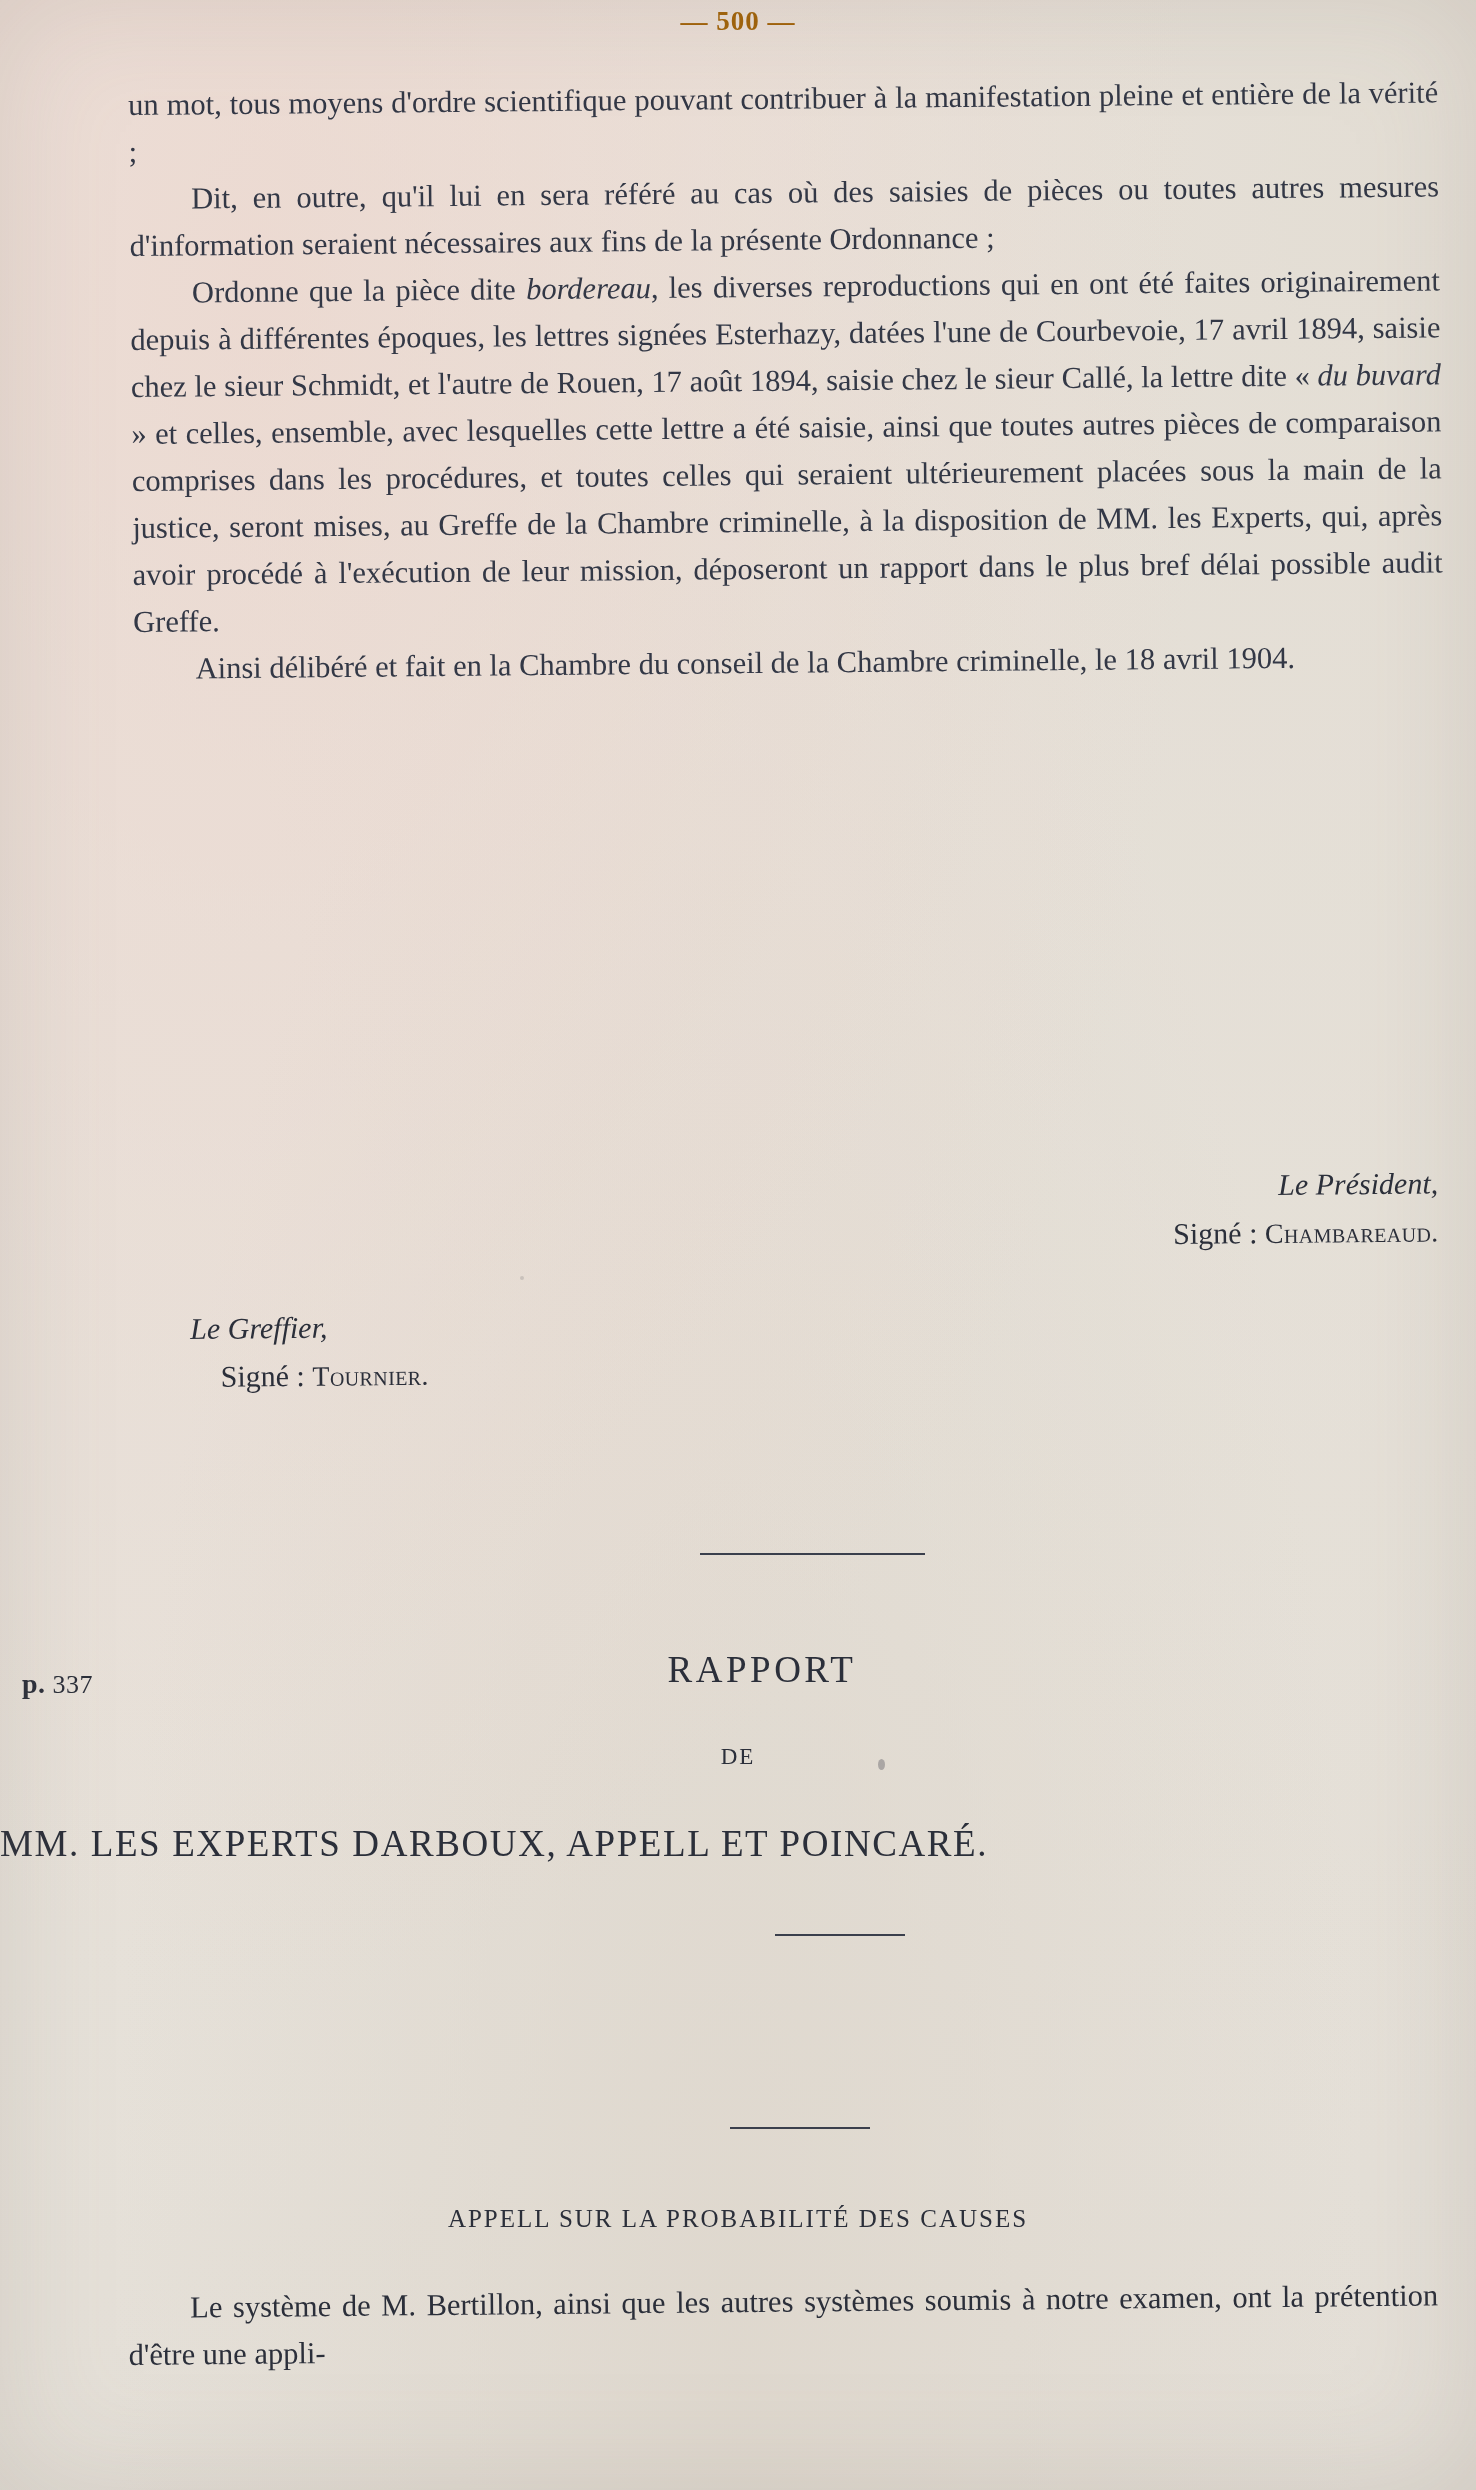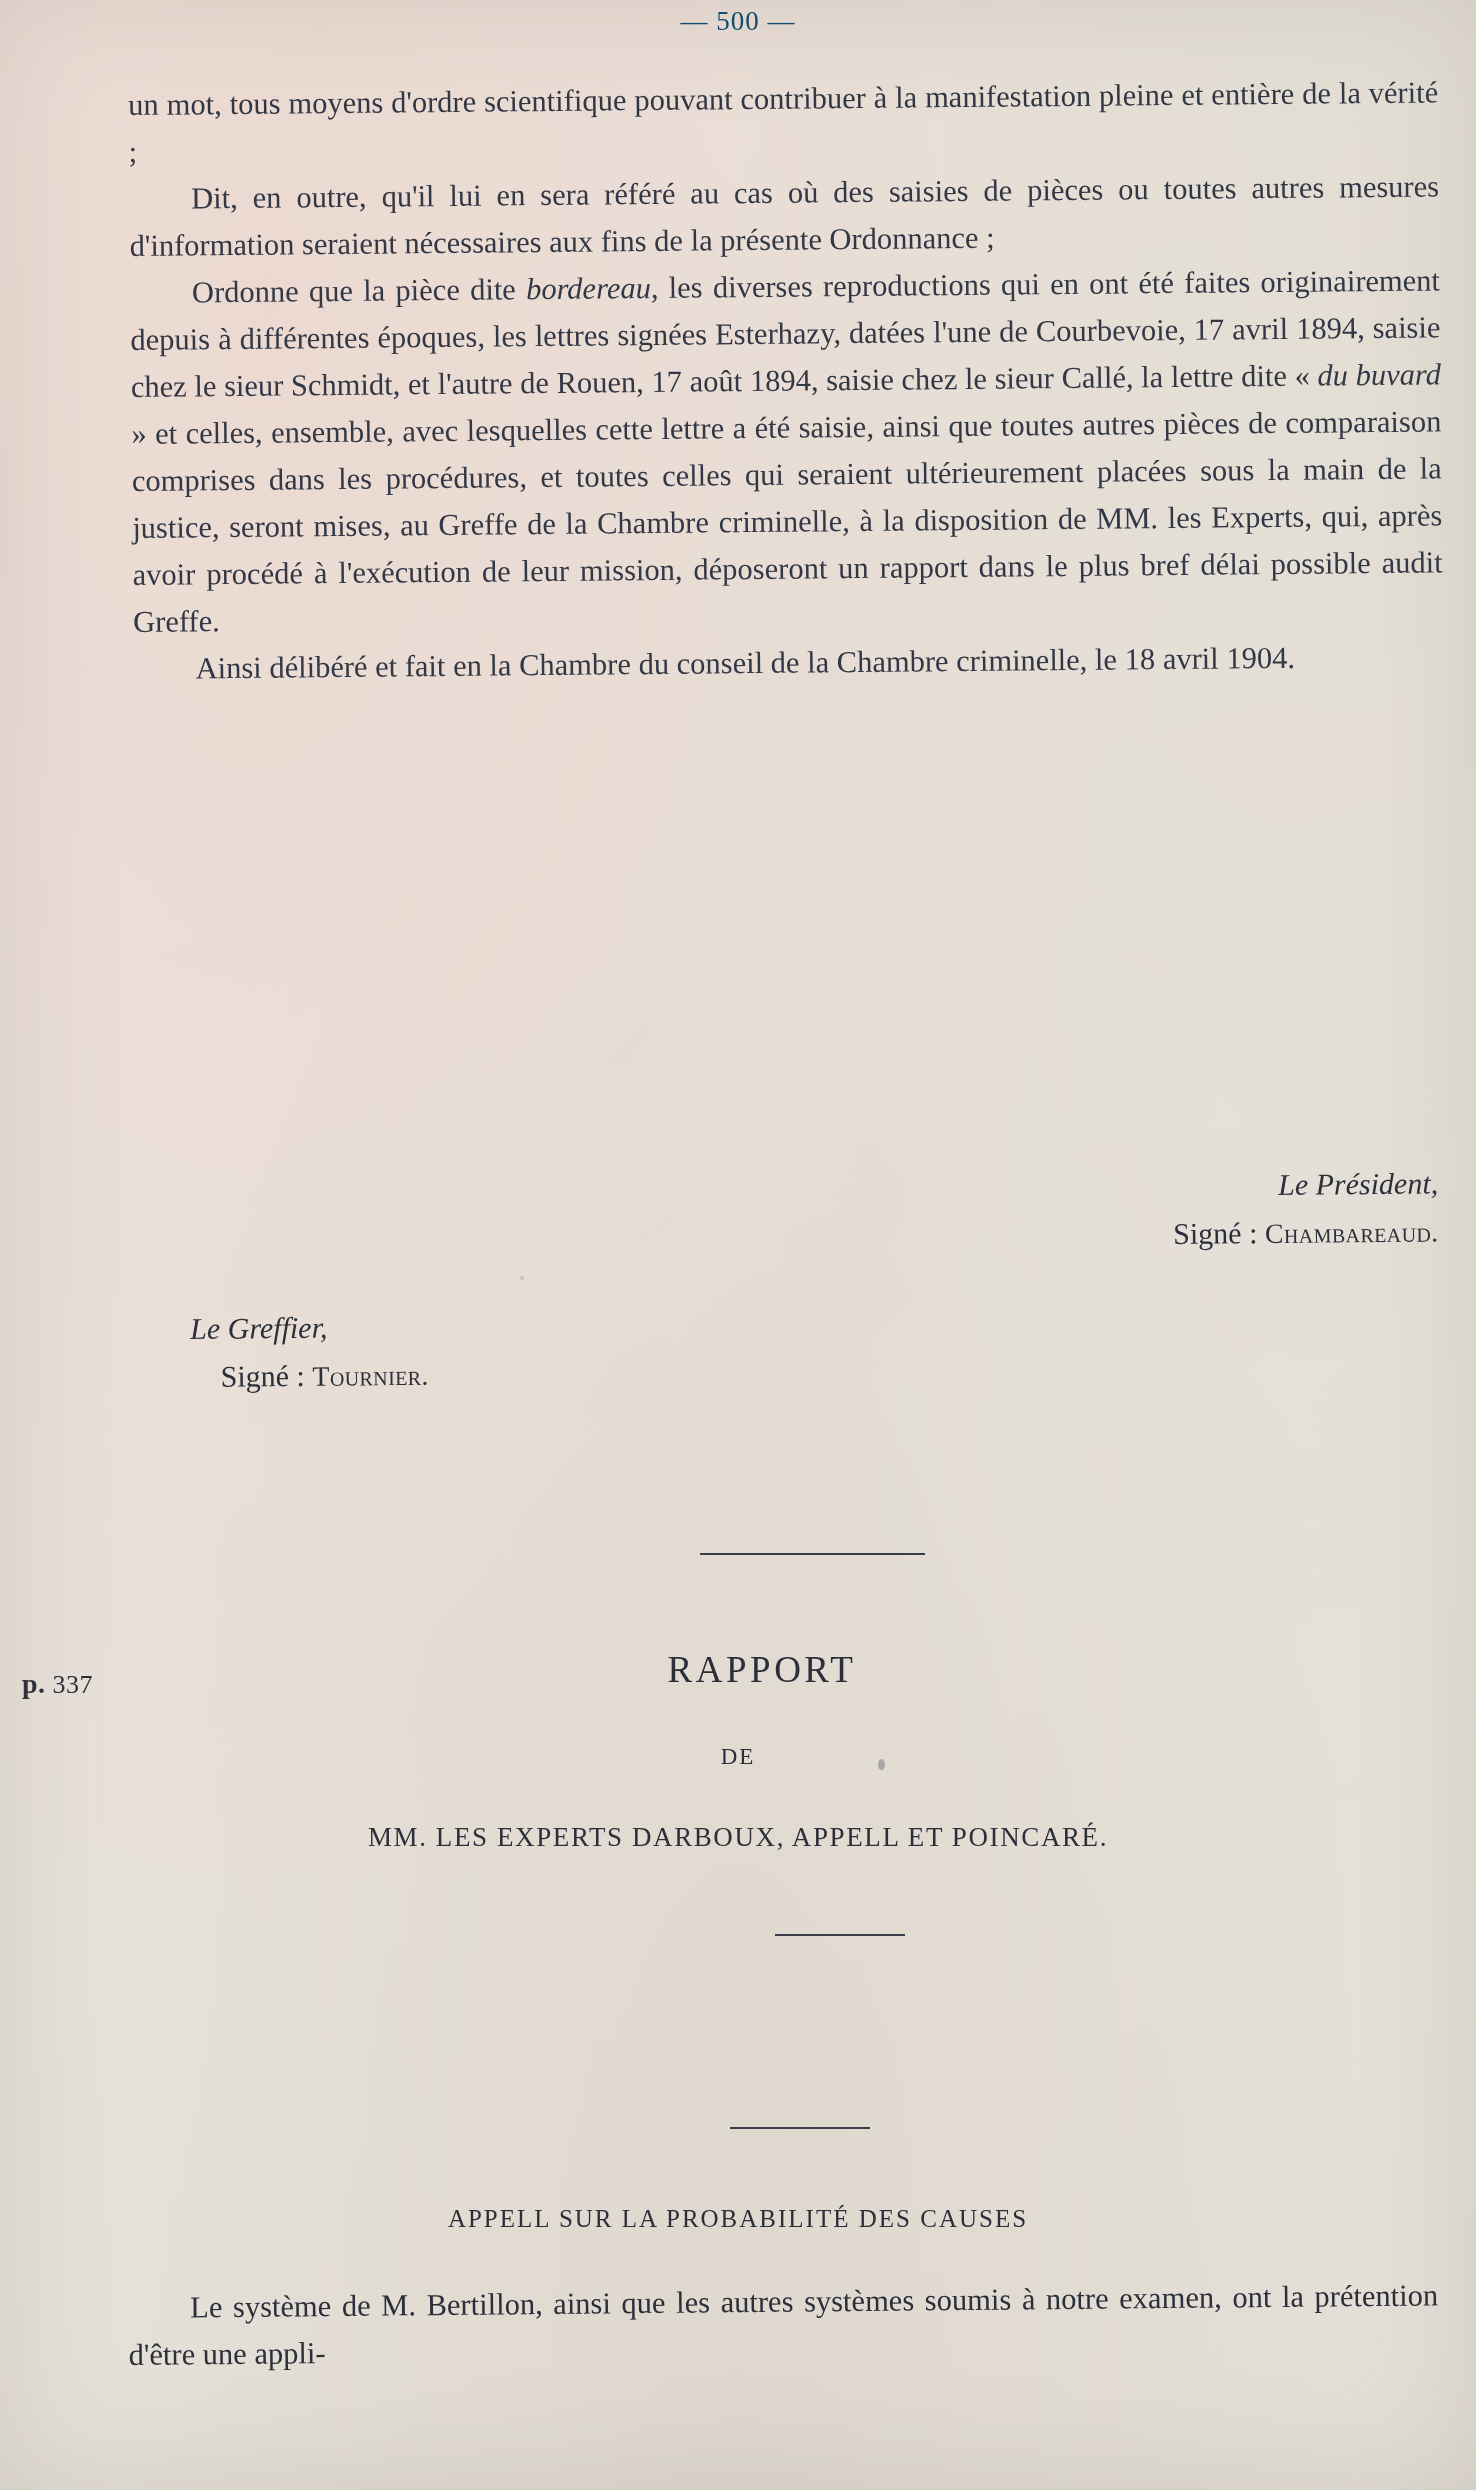--- a/index.html
+++ b/index.html
@@ -38,22 +38,22 @@
 
   
   .page-header {
     position: absolute;
     top: 6px;
     left: 0;
     right: 0;
     text-align: center;
     font-size: 27px;
     letter-spacing: 1px;
-    font-weight: 400;
-    color: #0c4a6e;
+    font-weight: 700;
+    color: #a16207;
   }
 
   
   .body-block {
     position: absolute;
     top: 82px;
     left: 128px;
     width: 1310px;
     font-size: 30.5px;
     line-height: 47px;
@@ -131,22 +131,22 @@
     top: 1744px;
     left: 0; right: 0;
     text-align: center;
     font-size: 23px;
     letter-spacing: 2px;
   }
   .h-experts {
     position: absolute;
     top: 1822px;
     left: 0; right: 0;
-    text-align: center;
-    font-size: 27px;
+    text-align: left;
+    font-size: 37px;
     letter-spacing: 1.6px;
   }
   .h-introduction {
     position: absolute;
     top: 2028px;
     left: 0; right: 0;
     text-align: center;
     font-size: 33px;
     letter-spacing: 2.6px;
   }

